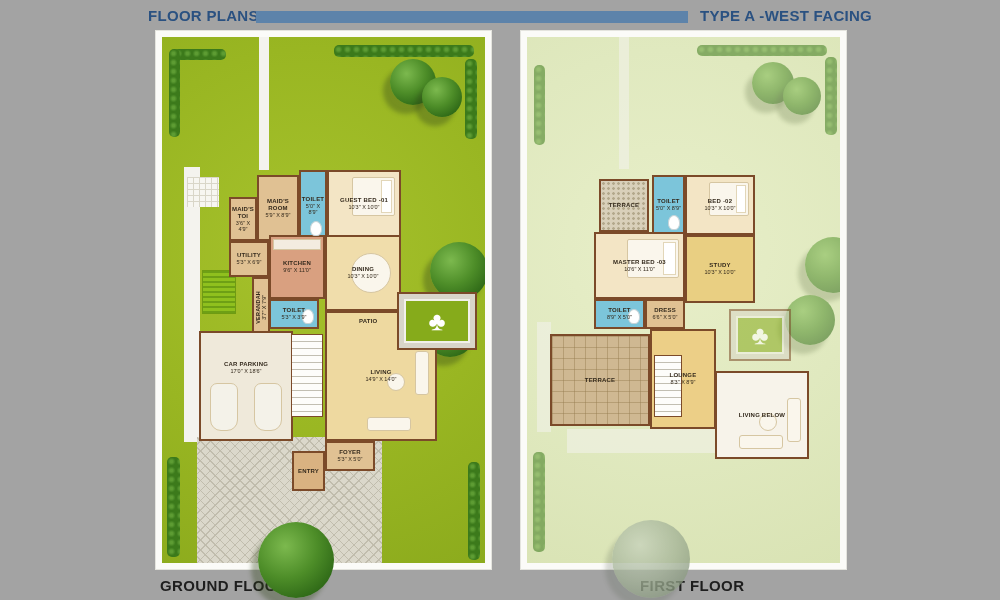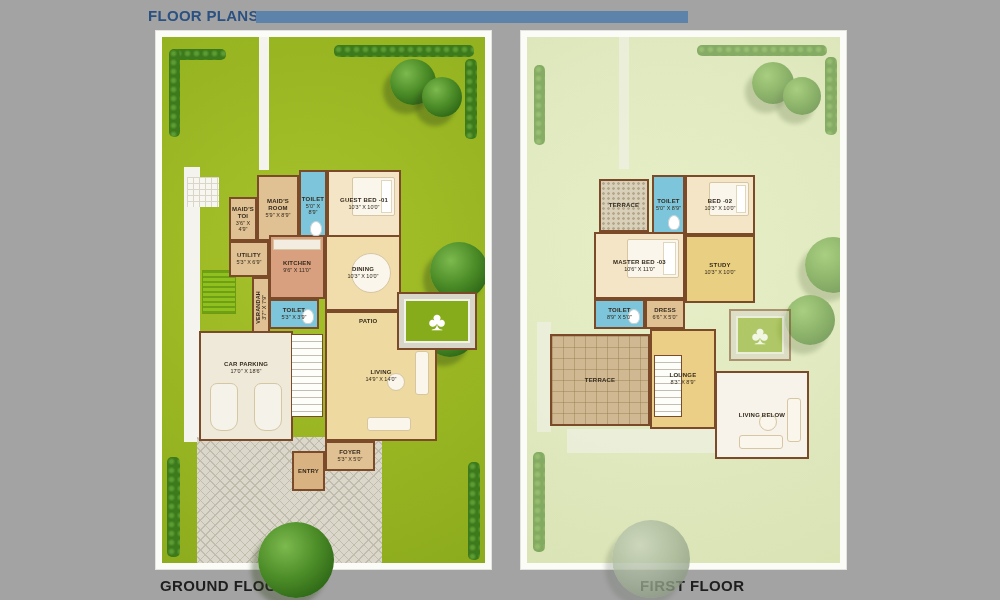--- a/index.html
+++ b/index.html
@@ -99,20 +99,21 @@
   .sofa-h{width:42px;height:12px;border-radius:3px;}
   .coffee{width:16px;height:16px;border-radius:50%;}
 </style>
 </head>
 <body>
 
 <div id="page">
 
   <div id="hdr-left" class="hdr-title">FLOOR PLANS</div>
   <div id="hdr-bar"></div>
+  <div id="hdr-right" class="hdr-title">TYPE A -WEST FACING</div>
 
   <div class="panel" style="left:155px;top:30px;width:337px;height:540px;">
     <div class="lawn ground-lawn">
 
       <div class="deco path" style="left:97px;top:0;width:10px;height:133px;"></div>
       <div class="deco path" style="left:22px;top:130px;width:16px;height:275px;"></div>
       <div class="deco grid-patch" style="left:25px;top:140px;width:32px;height:30px;"></div>
       <div class="deco garden-patch" style="left:40px;top:233px;width:32px;height:42px;"></div>
       <div class="deco hedge" style="left:12px;top:12px;width:52px;height:11px;"></div>
       <div class="deco hedge" style="left:7px;top:12px;width:11px;height:88px;"></div>

